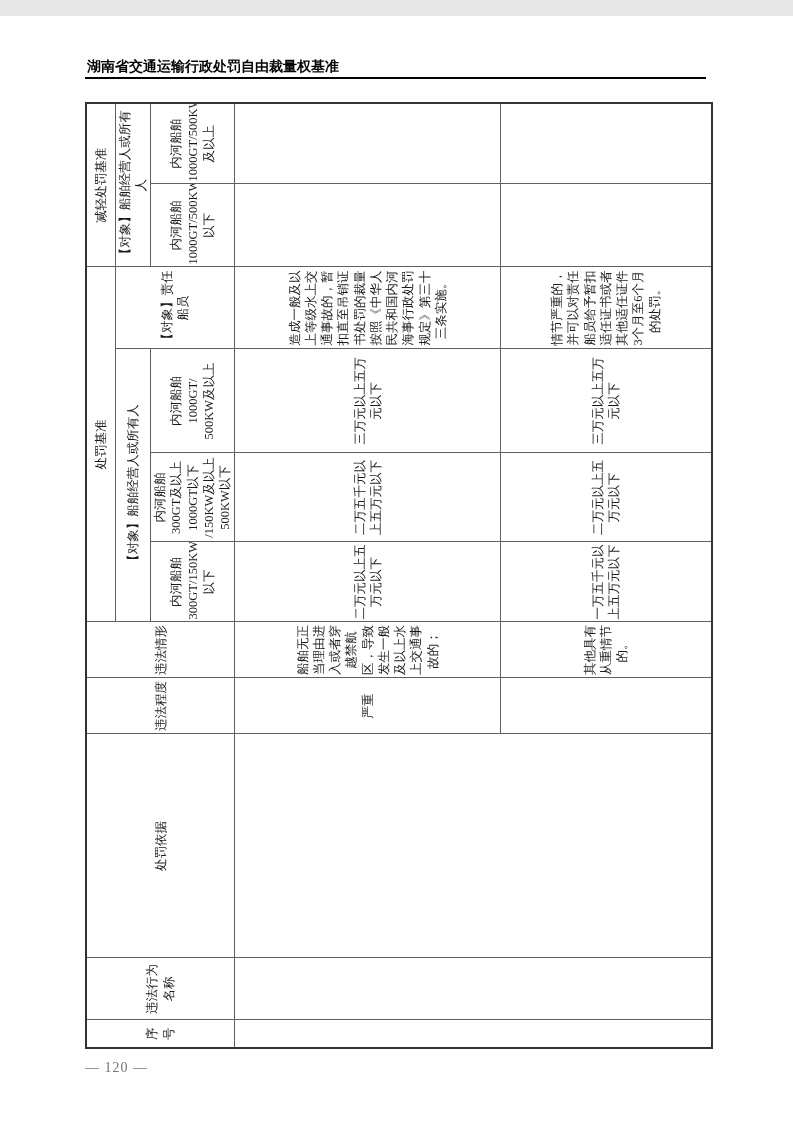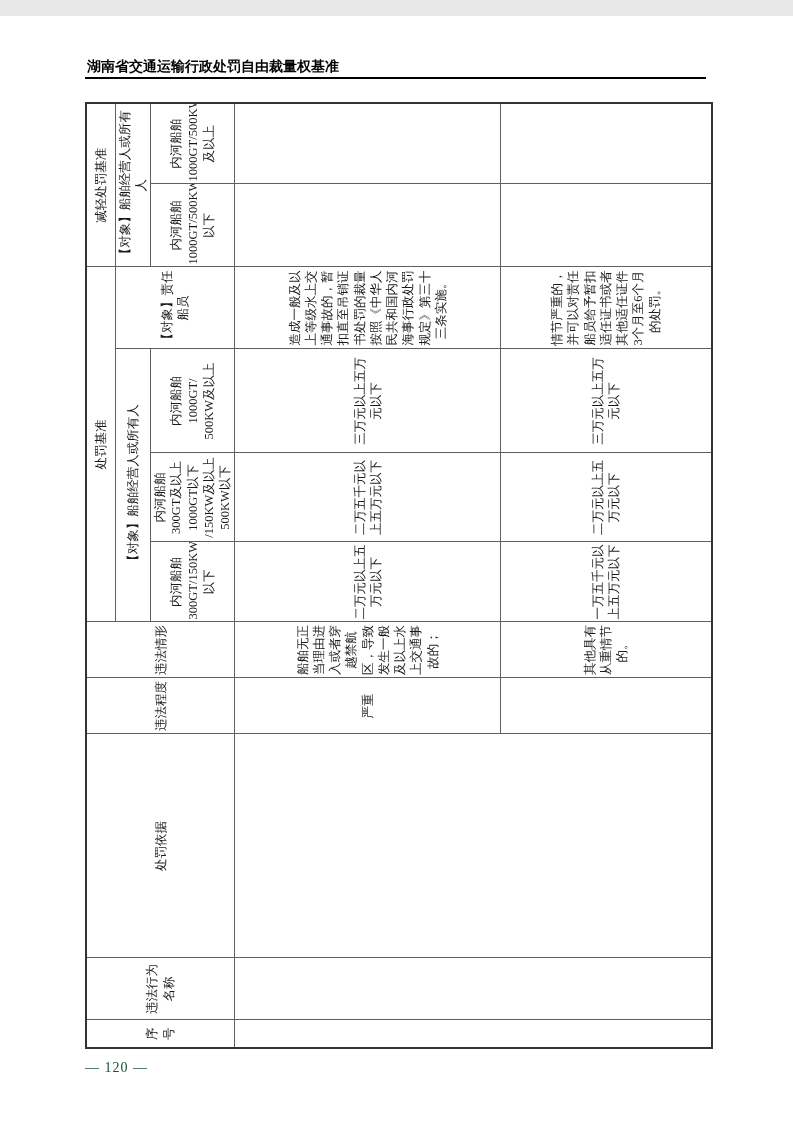--- a/index.html
+++ b/index.html
@@ -44,21 +44,21 @@
   td.data{
     font-size:12px;line-height:20px;
     text-align:justify;vertical-align:middle;
     padding:4px 3px;
   }
   td.qx{padding:4px 1px;}
   td.crew{padding:4px 6px;}
   td.ctr{text-align:center;}
   .page-number{
     position:absolute;left:85px;top:1044px;
-    font-size:14px;color:#14532d;letter-spacing:1px;
+    font-size:14px;color:#737373;letter-spacing:1px;
   }
 </style>
 </head>
 <body>
 
 <div class="page">
 
   <div class="doc-title">湖南省交通运输行政处罚自由裁量权基准</div>
   <div class="title-rule"></div>
 

